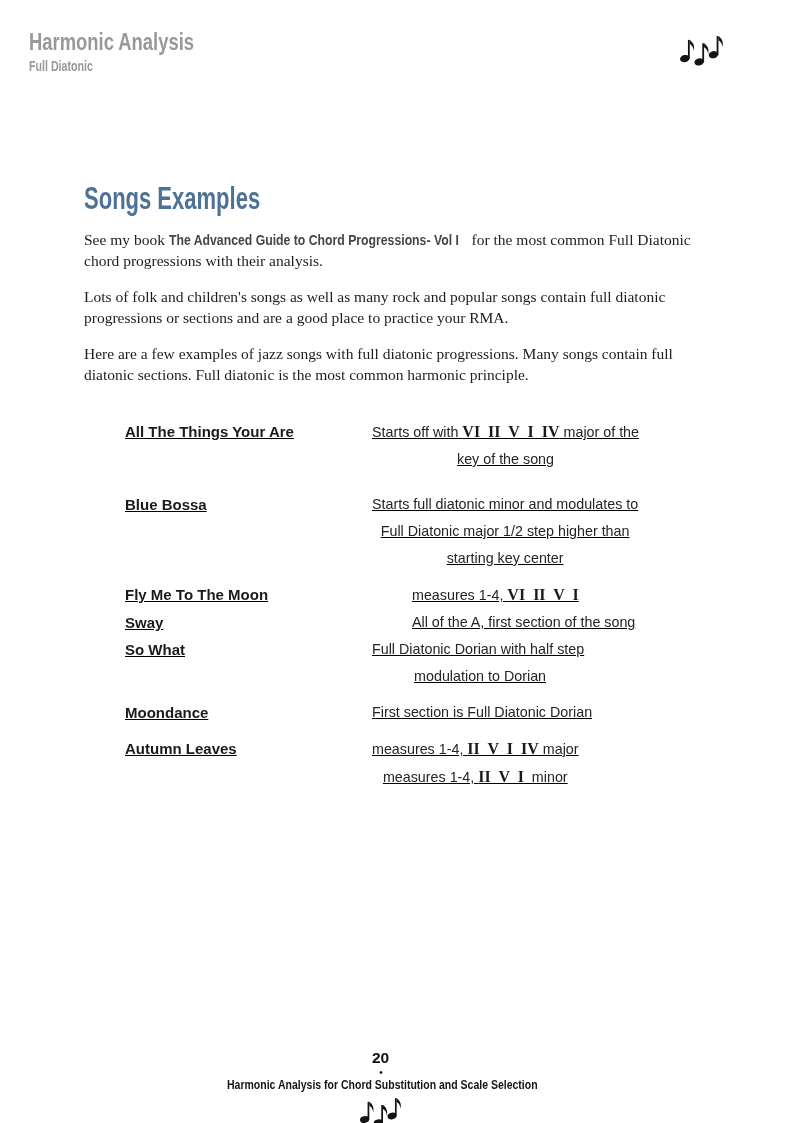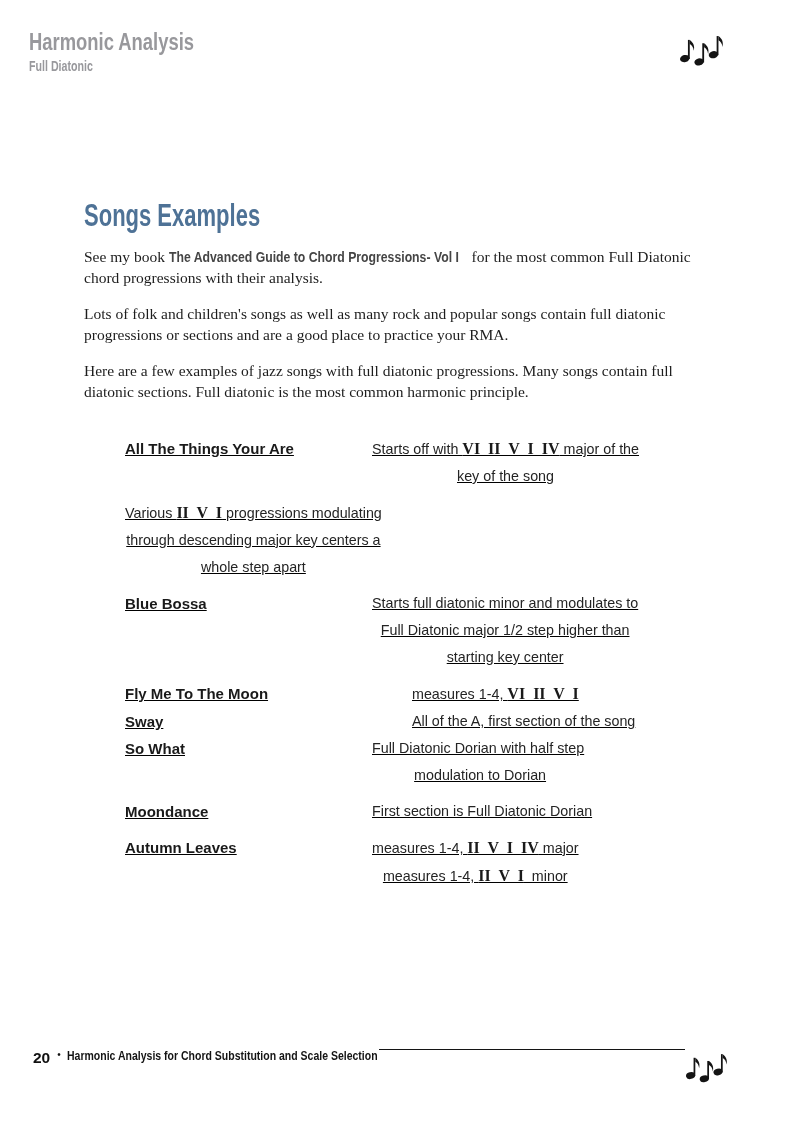--- a/index.html
+++ b/index.html
@@ -20,21 +20,21 @@
     margin: 0; font-size: 23px; line-height: 23px; font-weight: bold;
     transform: scaleX(0.80); transform-origin: left top; white-space: nowrap;
   }
   .masthead .doc-subtitle {
     margin: 4px 0 0; font-size: 15px; line-height: 15px; font-weight: bold;
     transform: scaleX(0.71); transform-origin: left top; white-space: nowrap;
   }
   .notes-icon-top { position: absolute; top: 31px; right: 70px; }
 
   
-  .main { position: absolute; left: 84px; top: 200px; width: 615px; }
+  .main { position: absolute; left: 84px; top: 183px; width: 615px; }
   .section-title {
     margin: 0 0 15px; font-size: 31px; line-height: 31px; font-weight: bold;
     color: #4e7296; transform: scaleX(0.71); transform-origin: left top;
     white-space: nowrap;
   }
   .main p {
     margin: 0 0 15px;
     font-family: "Liberation Serif", serif;
     font-size: 15.5px; line-height: 21px; color: #1d1d1d;
   }
@@ -58,21 +58,21 @@
   .desc-line { white-space: nowrap; }
   .seg { white-space: pre-wrap; }
   .rn {
     font-family: "Liberation Serif", serif;
     font-weight: bold; font-size: 16px; white-space: pre-wrap; color: #1a1a1a;
   }
 
   
   .footer {
     position: absolute; left: 33px; right: 66px; top: 1049px; height: 38px;
-    display: flex; align-items: flex-start;
+    display: flex; align-items: center; flex-direction: column;
   }
   .pg-num { font-weight: bold; font-size: 15.5px; color: #111111; }
   .bullet { font-size: 10px; color: #111111; margin: 0 6px 0 7px; }
   .foot-text {
     font-weight: bold; font-size: 12.5px; color: #141414; white-space: nowrap;
     transform: scaleX(0.84); transform-origin: left center; margin-right: -62px;
   }
   .rule { flex: 1 1 auto; border-top: 1.6px solid #141414; margin: 0 1px 0 4px; }
 </style>
 </head>
@@ -120,25 +120,20 @@
 
       <div class="song-row">
         <div class="song-name">All The Things Your Are</div>
         <div class="song-desc">
           <div class="desc-line"><span class="seg">Starts off with </span><span class="rn">VI  II  V  I  IV</span><span class="seg"> major of the</span></div>
           <div class="desc-line"><span class="seg">key of the song</span></div>
         </div>
       </div>
 
       <div class="song-row">
-        <div class="song-desc">
-          <div class="desc-line"><span class="seg">Various </span><span class="rn">II  V  I</span><span class="seg"> progressions modulating</span></div>
-          <div class="desc-line"><span class="seg">through descending major key centers a</span></div>
-          <div class="desc-line"><span class="seg">whole step apart</span></div>
-        </div>
       </div>
 
       <div class="song-row">
         <div class="song-name">Blue Bossa</div>
         <div class="song-desc">
           <div class="desc-line"><span class="seg">Starts full diatonic minor and modulates to</span></div>
           <div class="desc-line"><span class="seg">Full Diatonic major 1/2 step higher than</span></div>
           <div class="desc-line"><span class="seg">starting key center</span></div>
         </div>
       </div>

